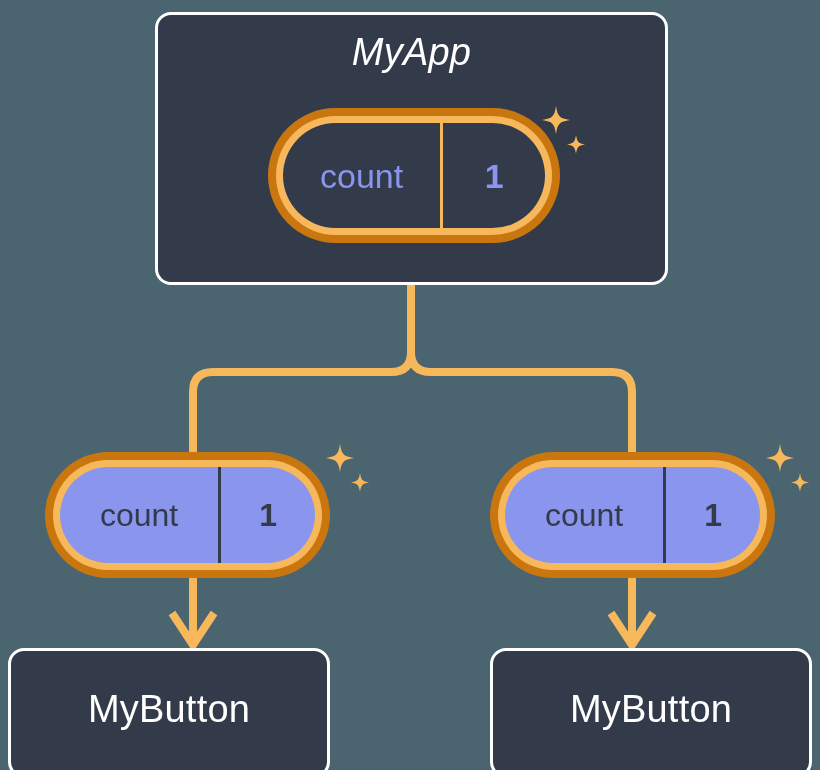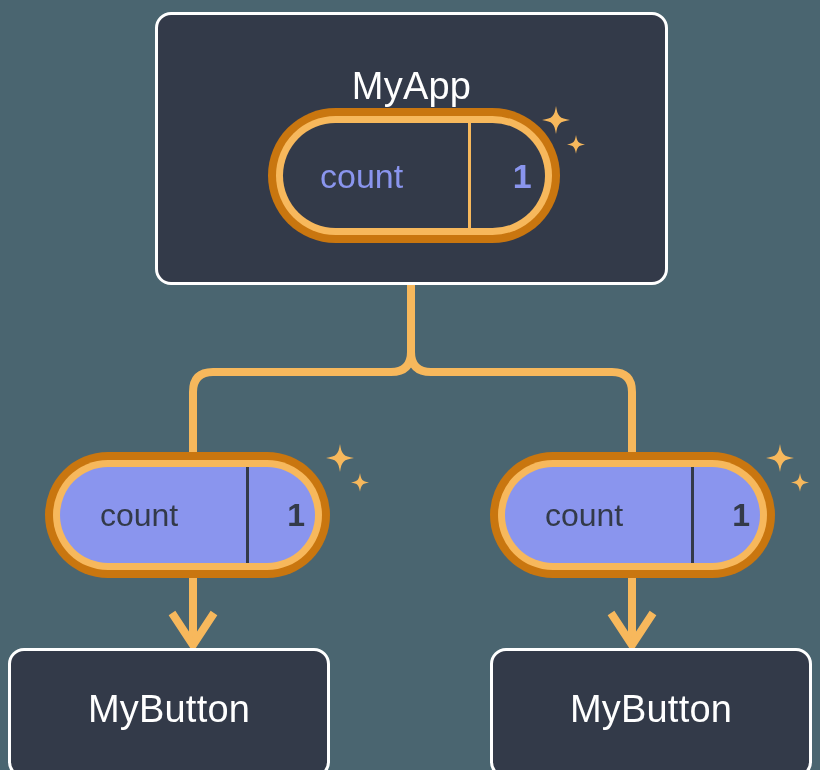--- a/index.html
+++ b/index.html
@@ -44,21 +44,21 @@
     letter-spacing:.2px;
     line-height:1;
     white-space:nowrap;
   }
 
   #box-myapp {
     left:155px; top:12px;
     width:513px; height:273px;
     justify-content:flex-start;
   }
-  #box-myapp .comp-title { margin-top:52px; }
+  #box-myapp .comp-title { margin-top:18px;font-style:italic; }
 
   #box-btn-left {
     left:8px; top:648px;
     width:322px; height:130px;
     justify-content:center;
   }
   #box-btn-right {
     left:490px; top:648px;
     width:322px; height:130px;
     justify-content:center;
@@ -85,21 +85,20 @@
     border-radius:999px;
     background:#f7b85c;
     padding:7px;
   }
   .pill-inner {
     width:100%; height:100%;
     border-radius:999px;
     display:flex;
     align-items:stretch;
     overflow:hidden;
-    gap:28px;
   }
   .pill-cell {
     display:flex;
     align-items:center;
     justify-content:center;
     font-size:34px;
     line-height:1;
     white-space:nowrap;
   }
   .pill-key { flex:0 0 62%; }

